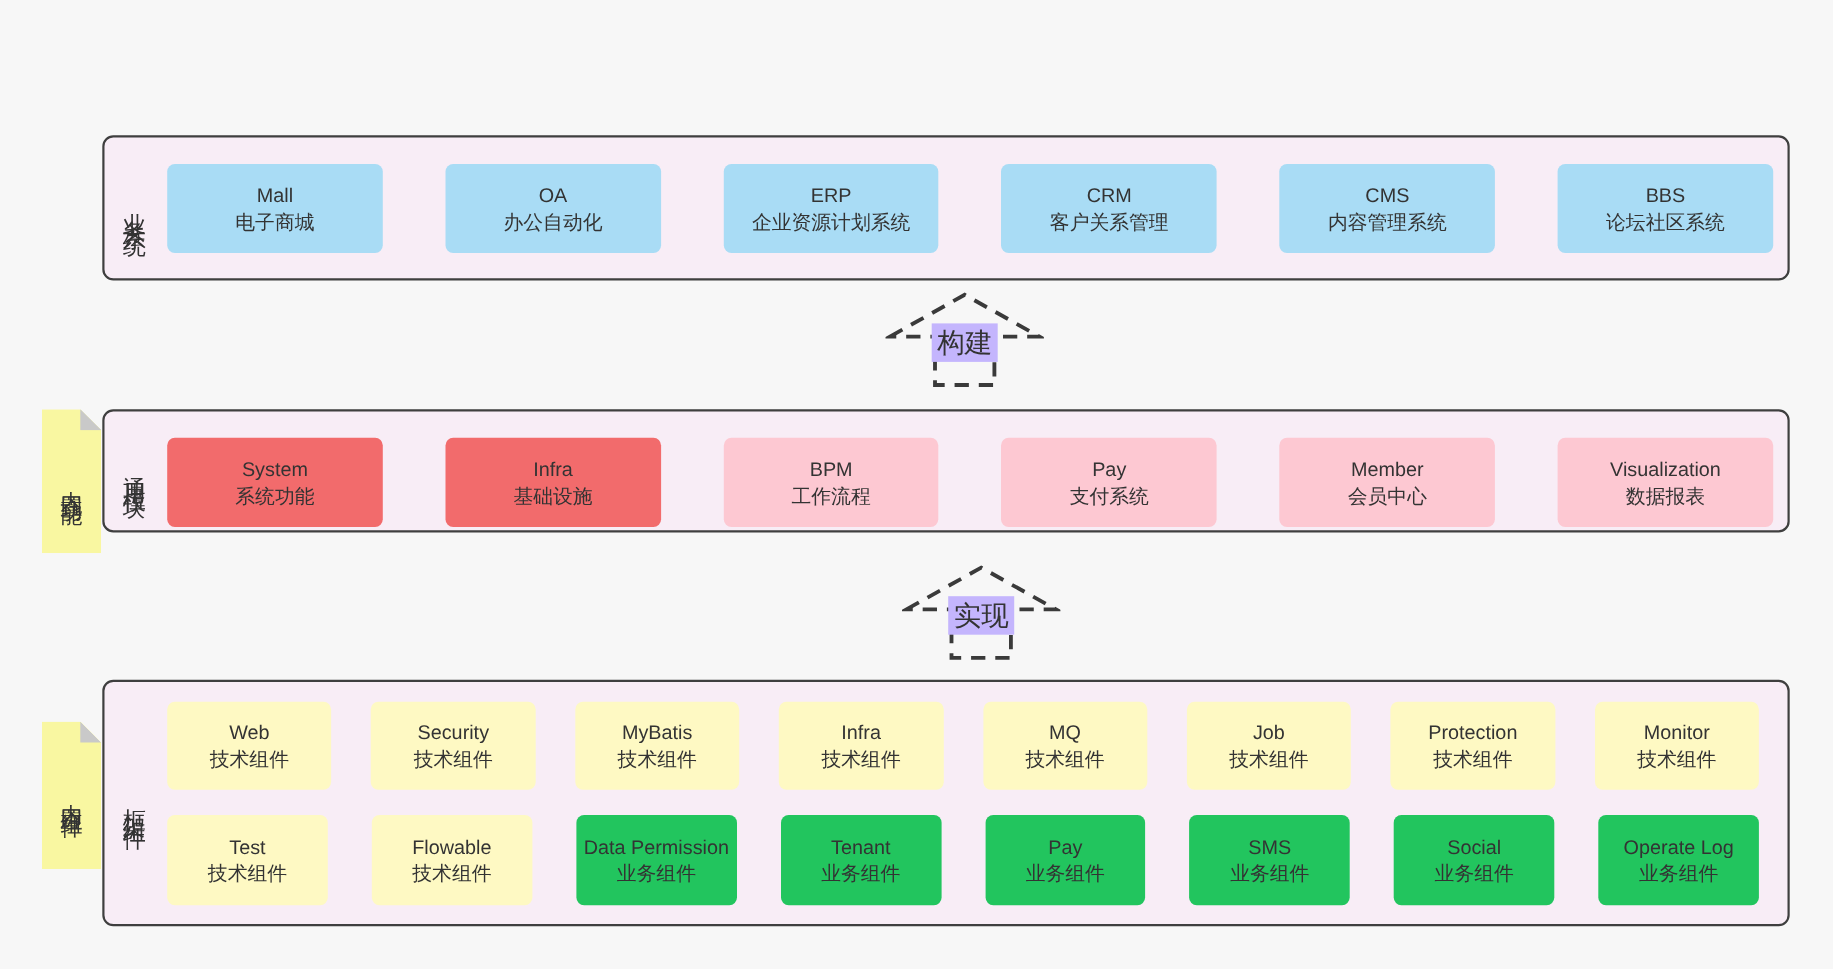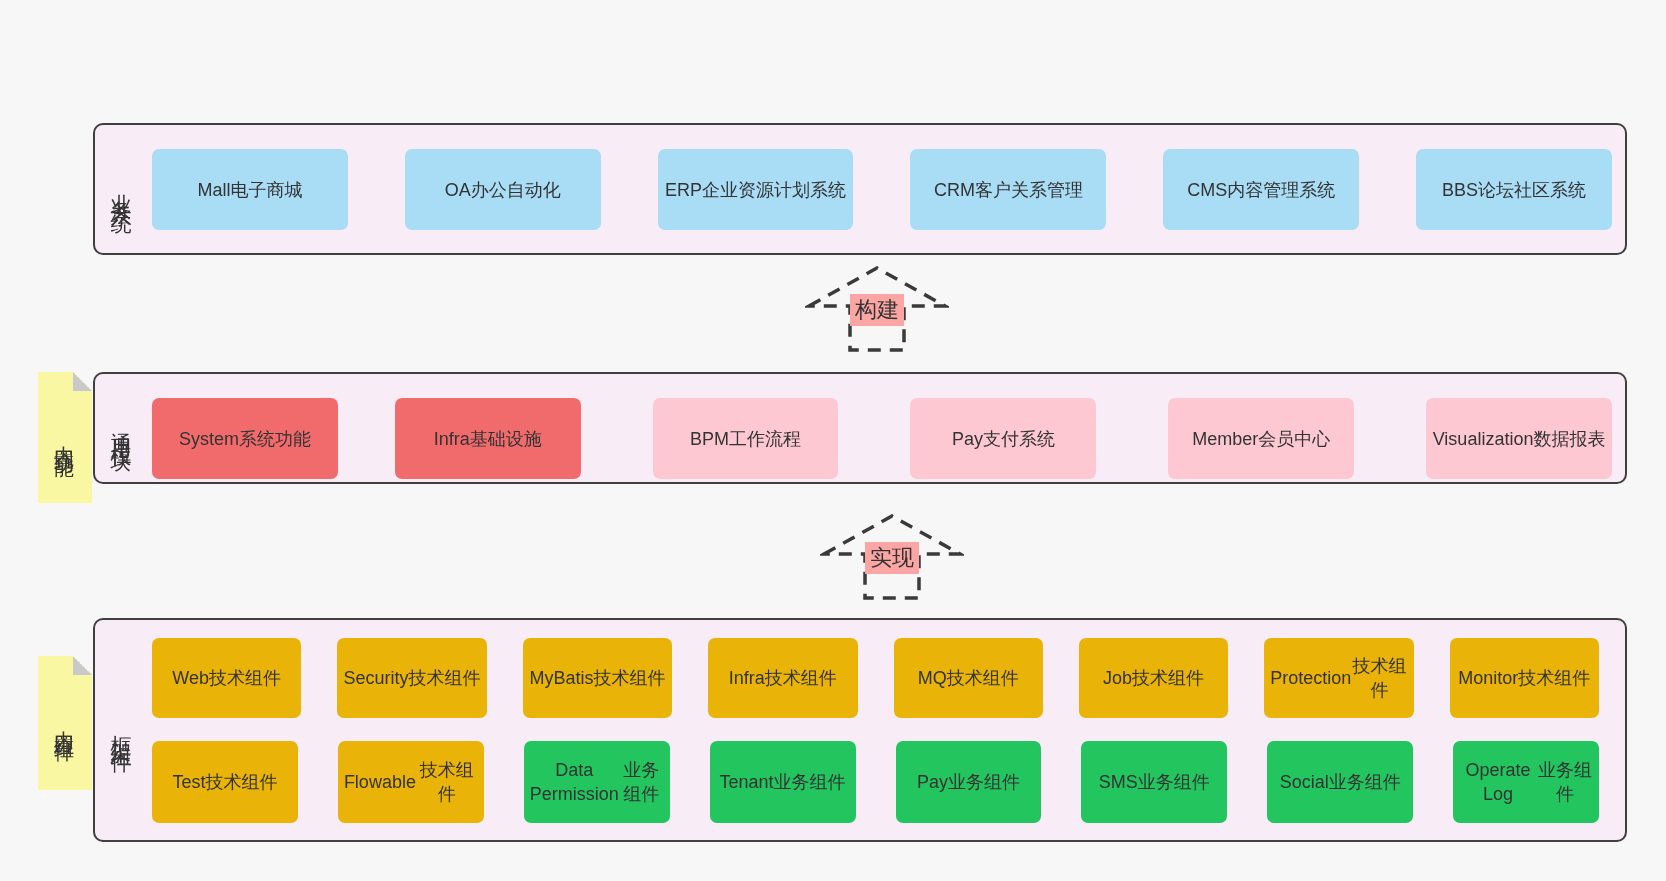--- a/index.html
+++ b/index.html
@@ -40,34 +40,34 @@
   .row { position: absolute; display: flex; }
   .row-6 { left: 57px; right: 13px; gap: 57px; }
   #section-business  .row-6 { top: 24px; height: 81px; }
   #section-modules   .row-6 { top: 24px; height: 81px; }
   .row-8 { left: 57px; right: 26px; gap: 36px; }
   #row-components-1 { top: 18px;  height: 80px; }
   #row-components-2 { top: 121px; height: 82px; gap: 40px; }
 
   .box {
     flex: 1 1 0;
-    display: flex; flex-direction: row;
+    display: flex; flex-direction: column;
     align-items: center; justify-content: center;
     border-radius: 7px;
     text-align: center;
     font-size: 18px;
     line-height: 24px;
     color: #333333;
     padding: 2px 6px;
   }
   .box .box-name { white-space: pre-line; }
   .blue       { background: #a9dcf5; }
   .red        { background: #f26b6c; }
-  .pink       { background: #fdc8d2; margin-left: 15px; }
-  .green      { background: #eab308; }
+  .pink       { background: #fdc8d2; }
+  .green      { background: #fef9c3; }
   .lightgreen { background: #22c55e; text-align: center; }
 
   
   .sticky {
     position: absolute;
     left: 38px;
     width: 54px;
     background: #f9f7a1;
     clip-path: polygon(0 0, calc(100% - 19px) 0, 100% 19px, 100% 100%, 0 100%);
     display: flex; align-items: center; justify-content: center;
@@ -91,23 +91,23 @@
 
   
   .arrow { position: absolute; width: 144px; height: 90px; }
   #arrow-build     { left: 805px; top: 264px; }
   #arrow-implement { left: 820px; top: 512px; }
   .arrow svg { position: absolute; left: 0; top: 0; }
   .arrow-label {
     position: absolute;
     left: 50%; top: 30px;
     transform: translateX(-50%);
-    background: #fca5a5;
+    background: #c4b5fd;
     padding: 1px 5px;
-    font-size: 22px;
+    font-size: 25px;
     color: #333333;
     white-space: nowrap;
   }
 </style>
 </head>
 <body>
 
 <div class="canvas">
 
   <section class="panel" id="section-business">

